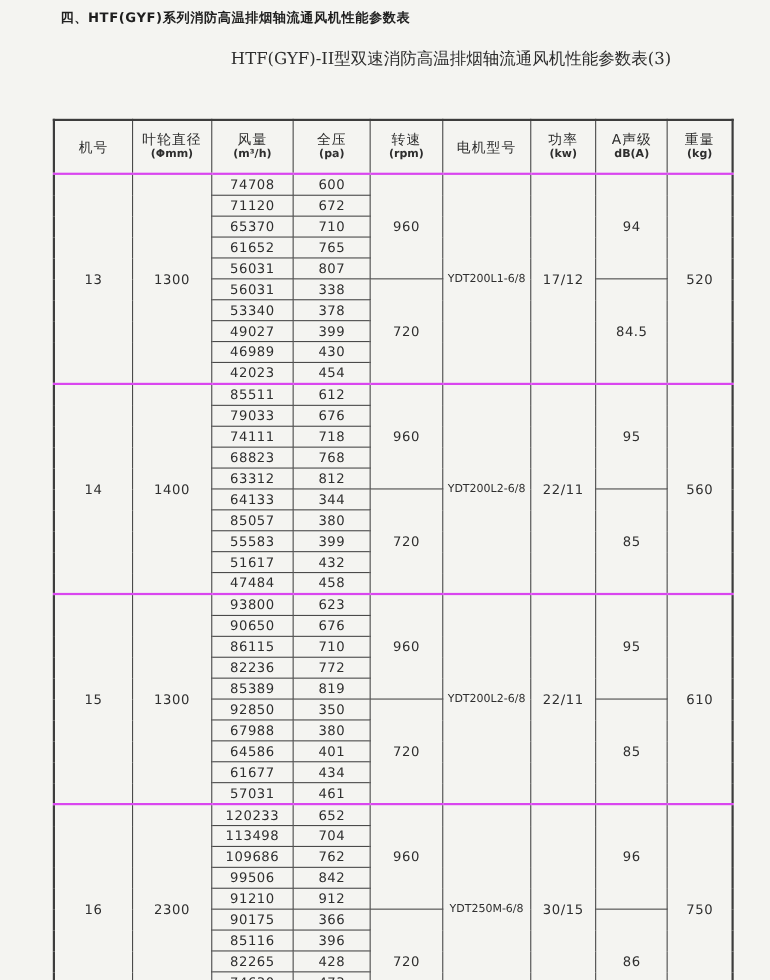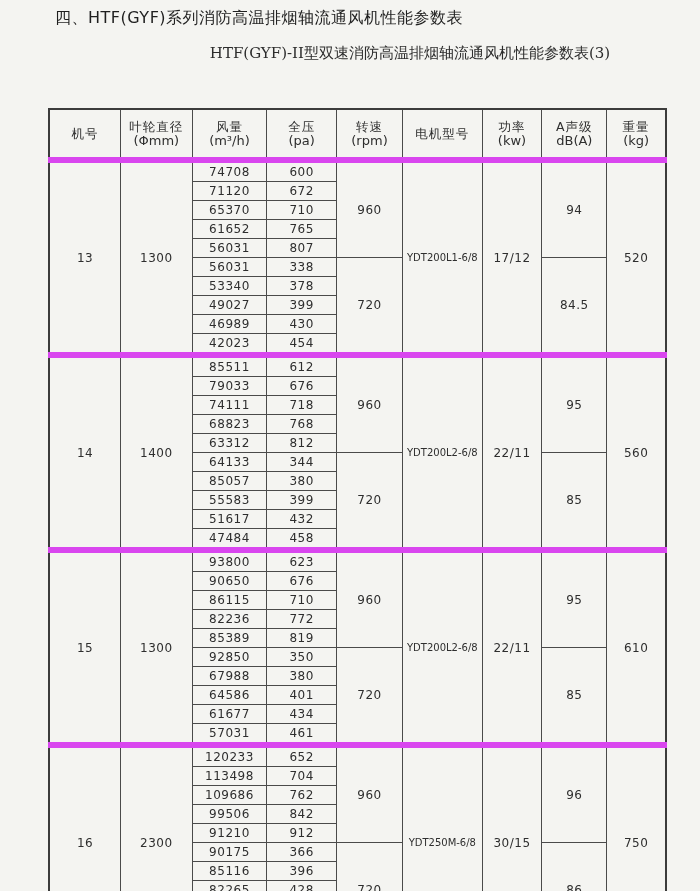--- a/index.html
+++ b/index.html
@@ -13,22 +13,22 @@
     position: relative;
     width: 700px;
     height: 891px;
     background: #f4f4f1;
     overflow: hidden;
   }
   .doc-title {
     position: absolute;
     left: 55px;
     top: 8px;
-    font-size: 16px;
-    font-weight: normal;
+    font-size: 12px;
+    font-weight: bold;
     letter-spacing: 0.5px;
     color: #1f1f1f;
     white-space: nowrap;
   }
   .doc-subtitle {
     position: absolute;
     left: 100px;
     top: 44px;
     width: 620px;
     text-align: center;
@@ -55,27 +55,27 @@
     padding: 0;
     font-weight: normal;
     color: #2e2e2e;
     overflow: hidden;
   }
   thead th {
     height: 47px;
     border-bottom: 2px solid #3c3c3c;
   }
   thead th .l1 { font-size: 12.5px; line-height: 15px; letter-spacing: 1px; }
-  thead th .l2 { font-size: 13px; line-height: 14px; letter-spacing: 0; }
+  thead th .l2 { font-size: 10px; line-height: 14px; letter-spacing: 0; font-weight: bold; }
   tbody td {
     font-size: 12px;
     letter-spacing: 0.5px;
   }
   tbody td.rowcell { height: 18px; }
-  tbody tr.group-start td { border-top: 6px solid #d946ef; }
+  tbody tr.group-start td { border-top: 2px solid #d946ef; }
   td.c-motor { font-size: 10px; letter-spacing: 0; }
 </style>
 </head>
 <body>
 
 <div class="page">
   <div class="doc-title">四、HTF(GYF)系列消防高温排烟轴流通风机性能参数表</div>
 
   <div class="doc-subtitle">HTF(GYF)-II型双速消防高温排烟轴流通风机性能参数表(3)</div>
 

